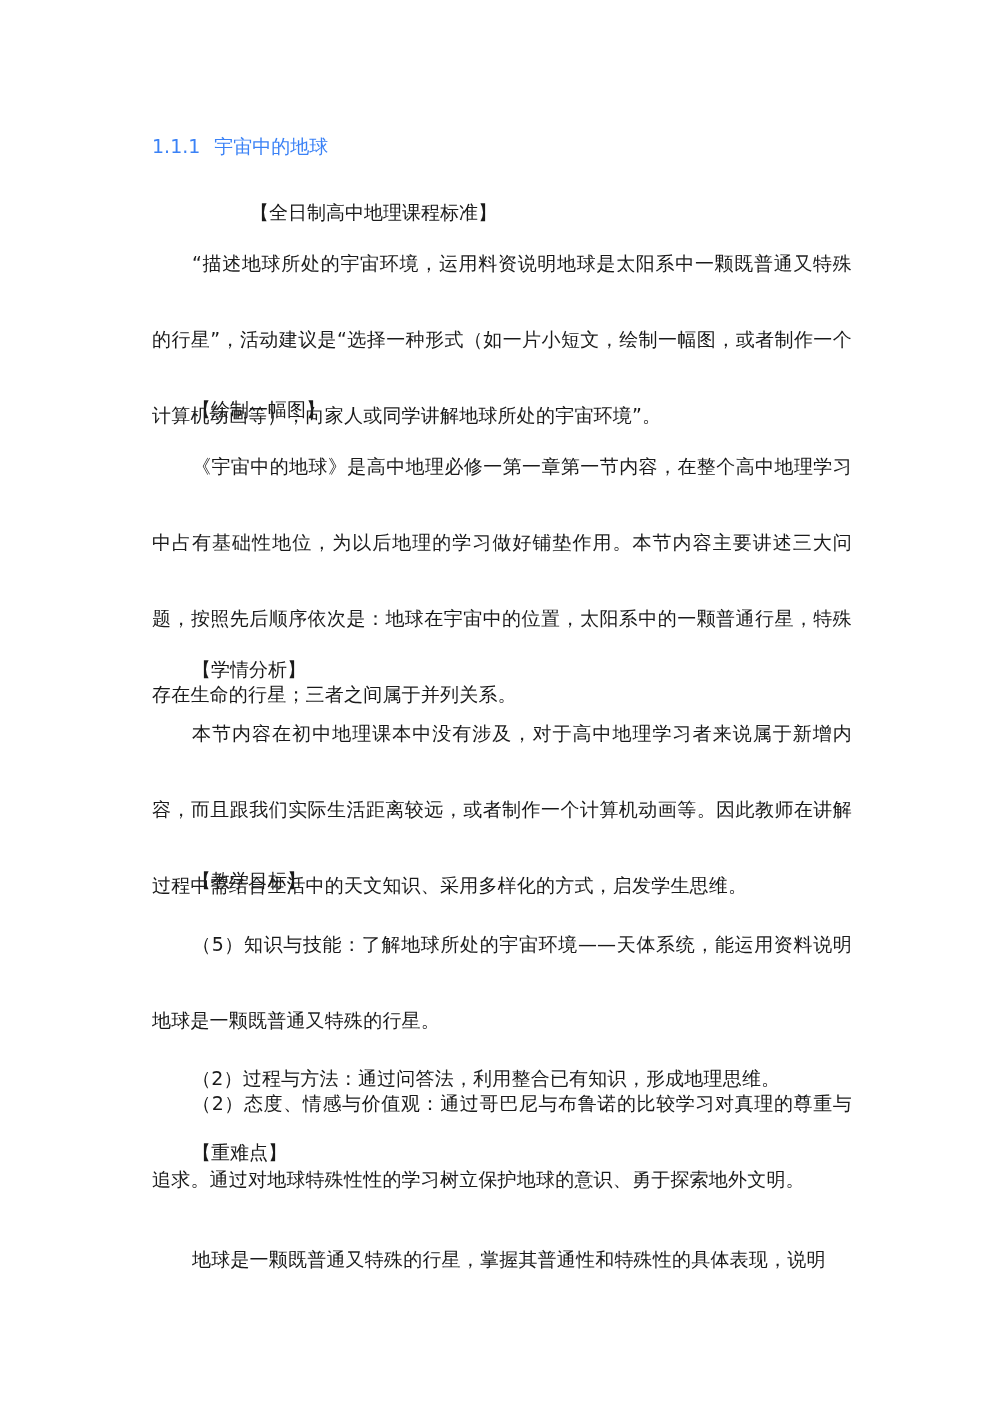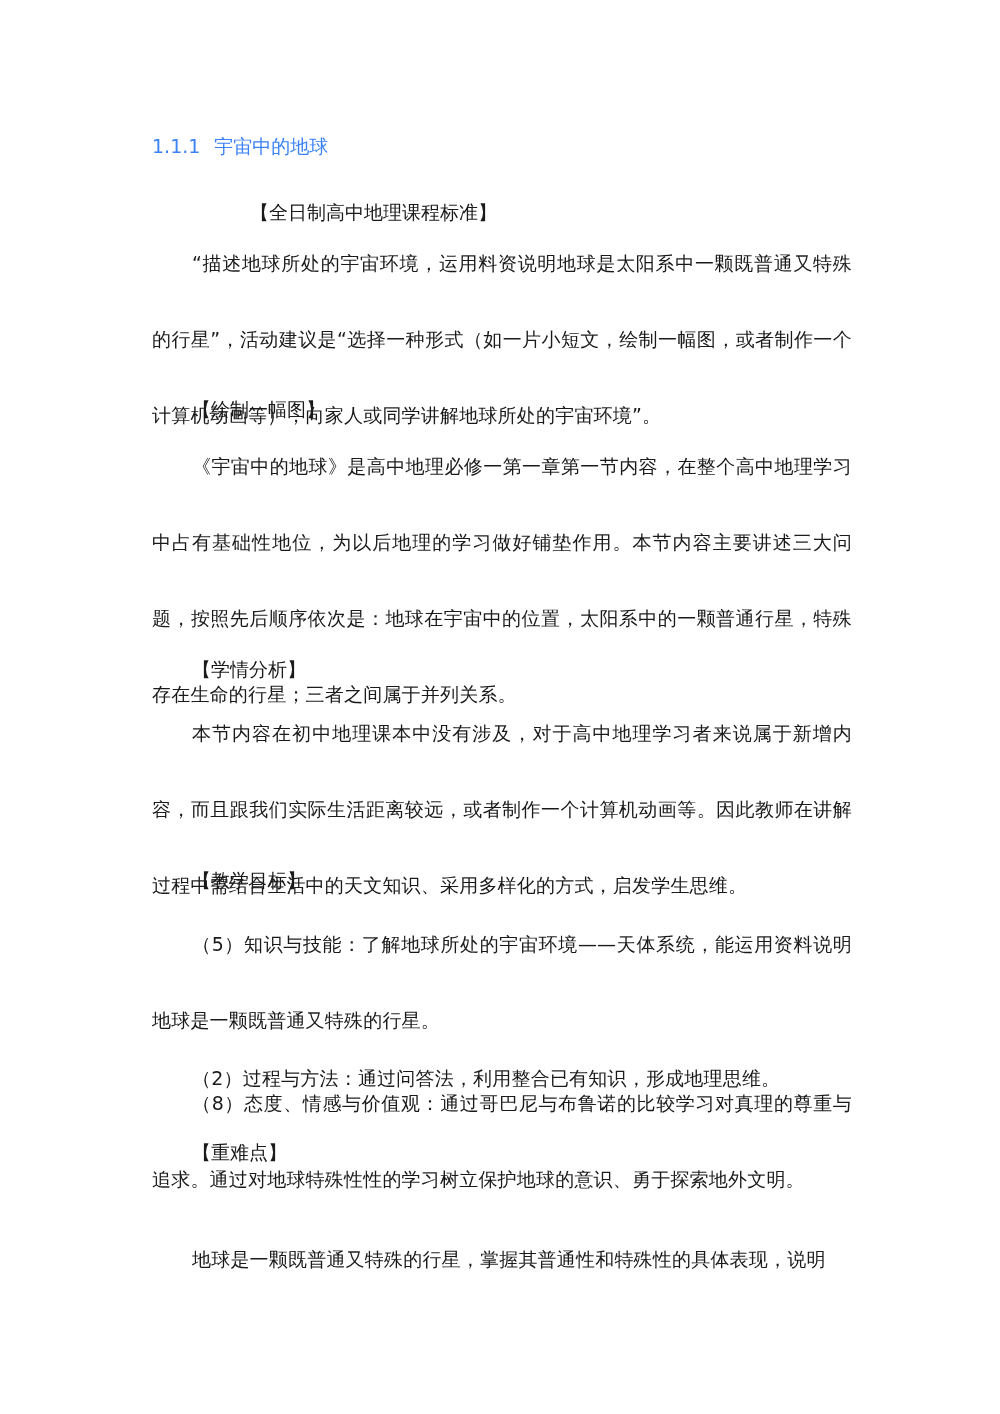--- a/index.html
+++ b/index.html
@@ -67,18 +67,18 @@
 
   <div class="heading" style="top:395px;">【绘制一幅图】</div>
   <div class="block indent" style="top:428px;">《宇宙中的地球》是高中地理必修一第一章第一节内容，在整个高中地理学习中占有基础性地位，为以后地理的学习做好铺垫作用。本节内容主要讲述三大问题，按照先后顺序依次是：地球在宇宙中的位置，太阳系中的一颗普通行星，特殊存在生命的行星；三者之间属于并列关系。</div>
 
   <div class="heading" style="top:655px;">【学情分析】</div>
   <div class="block indent" style="top:695px;">本节内容在初中地理课本中没有涉及，对于高中地理学习者来说属于新增内容，而且跟我们实际生活距离较远，或者制作一个计算机动画等。因此教师在讲解过程中需结合生活中的天文知识、采用多样化的方式，启发学生思维。</div>
 
   <div class="heading bold" style="top:866px;">【教学目标】</div>
   <div class="block indent" style="top:906px;">（5）知识与技能：了解地球所处的宇宙环境——天体系统，能运用资料说明地球是一颗既普通又特殊的行星。</div>
   <div class="block indent" style="top:1040px;">（2）过程与方法：通过问答法，利用整合已有知识，形成地理思维。</div>
-  <div class="block indent" style="top:1065px;">（8）态度、情感与价值观：通过哥巴尼与布鲁诺的比较学习对真理的尊重与追求。通过对地球特殊性性的学习树立保护地球的意识、勇于探索地外文明。</div>
+  <div class="block indent" style="top:1065px;">（2）态度、情感与价值观：通过哥巴尼与布鲁诺的比较学习对真理的尊重与追求。通过对地球特殊性性的学习树立保护地球的意识、勇于探索地外文明。</div>
 
   <div class="heading bold" style="top:1138px;">【重难点】</div>
   <div class="block indent" style="top:1221px;">地球是一颗既普通又特殊的行星，掌握其普通性和特殊性的具体表现，说明</div>
 
 </div>
 
 </body></html>

